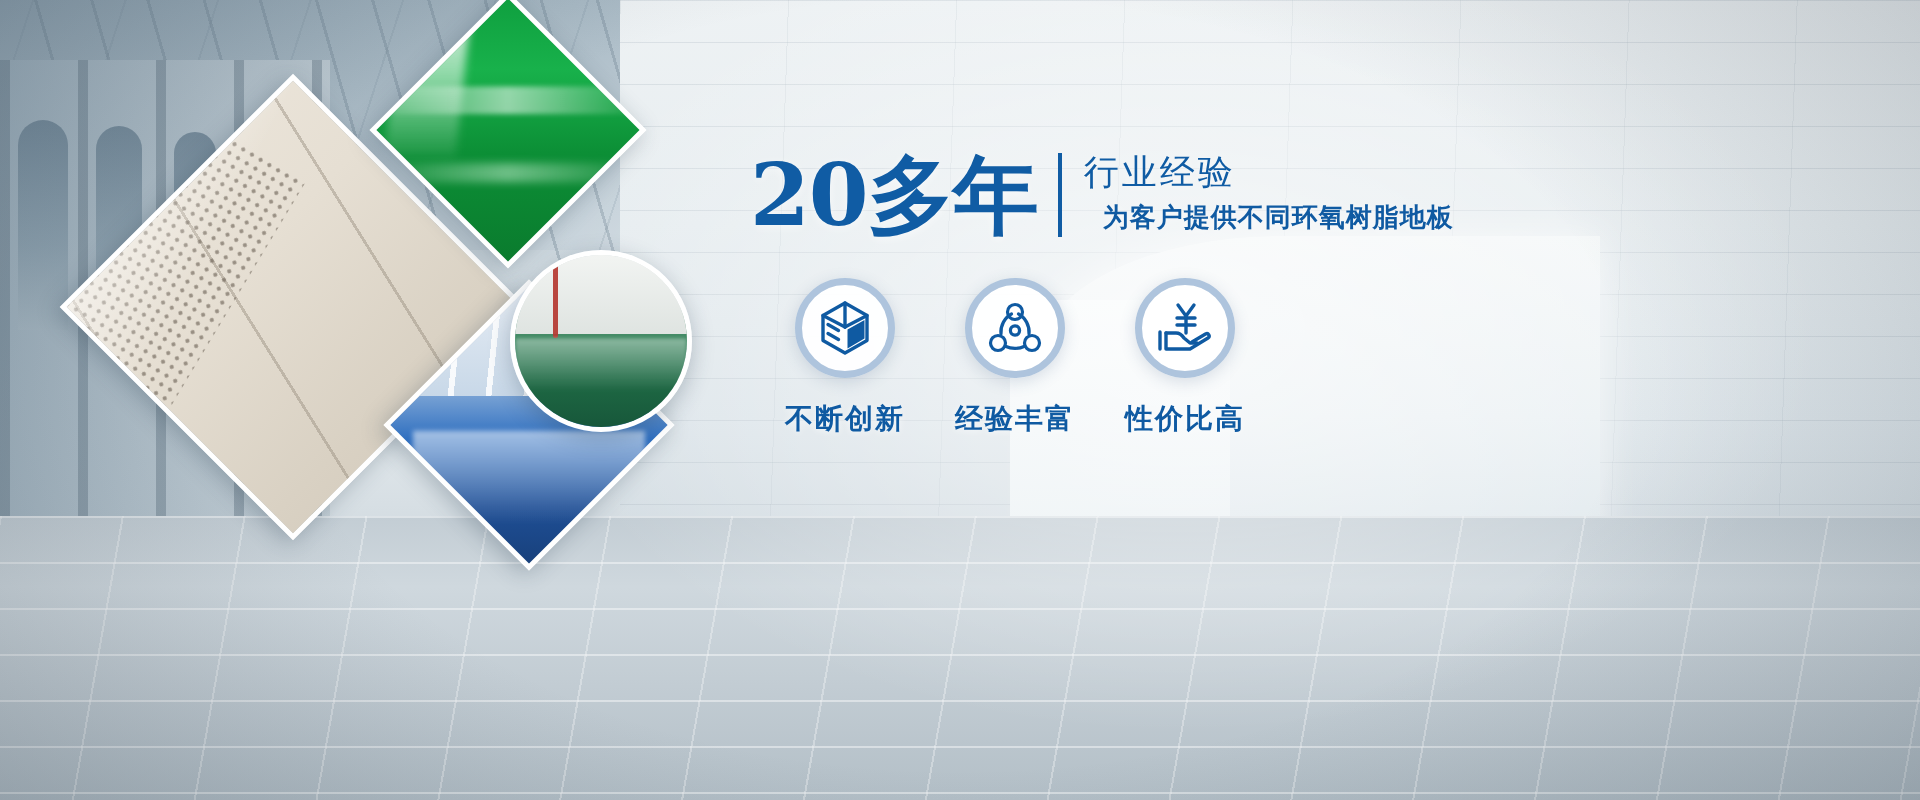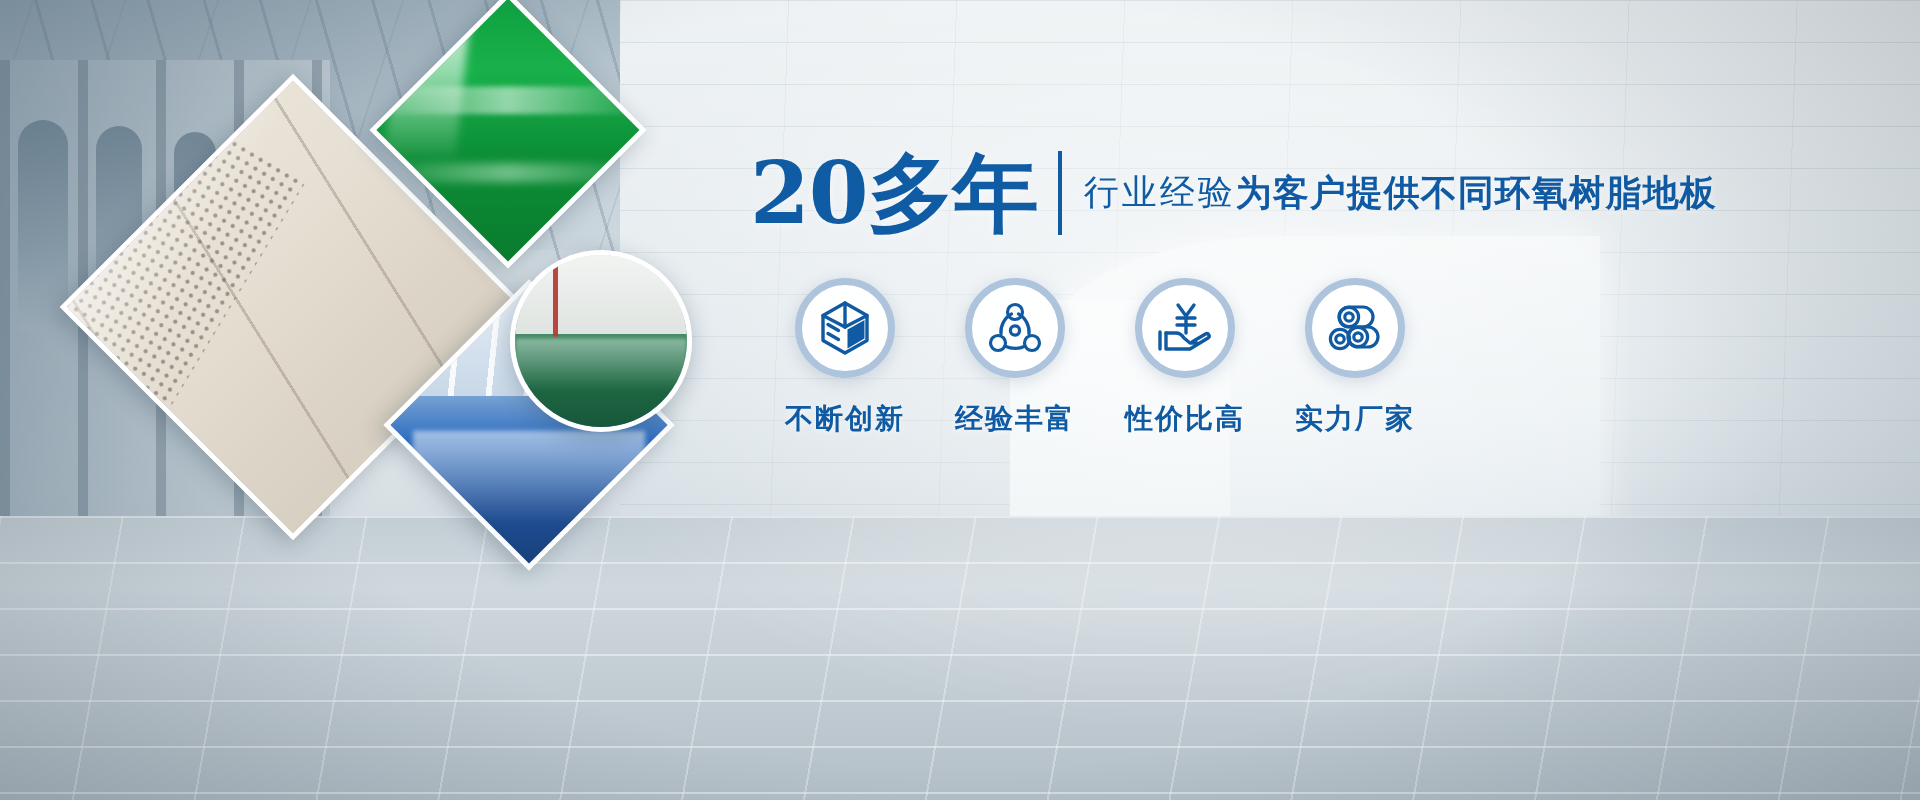--- a/index.html
+++ b/index.html
@@ -213,30 +213,31 @@
     font-size:86px;
     line-height:86px;
     color:#105ca4;
     letter-spacing:-1px;
     white-space:nowrap;
     text-shadow:0 2px 10px rgba(255,255,255,.55);
   }
   .hl-div{
     width:4px;height:84px;background:#105ca4;margin:0 22px 0 20px;
   }
-  .hl-right{display:flex;flex-direction:row;justify-content:center;}
+  .hl-right{display:flex;flex-direction:column;justify-content:center;}
   .hl-sub1{
     font-size:35px;line-height:44px;color:#105ca4;font-weight:400;
     letter-spacing:3px;white-space:nowrap;
     text-shadow:0 1px 8px rgba(255,255,255,.6);
   }
   .hl-sub2{
-    font-size:36px;line-height:46px;color:#0f5aa2;font-weight:700;
+    font-size:26px;line-height:46px;color:#0f5aa2;font-weight:700;
     letter-spacing:1px;white-space:nowrap;
     text-shadow:0 1px 8px rgba(255,255,255,.6);
+    margin-left:19px;
   }
 
   
   .features{
     position:absolute;left:18px;top:278px;width:700px;
     display:flex;justify-content:flex-start;
   }
   .feat{width:170px;display:flex;flex-direction:column;align-items:center;}
   .feat-circle{
     width:100px;height:100px;border-radius:50%;
@@ -379,34 +380,19 @@
             <path d="M21 23 H39"></path>
             <path d="M30 14 V31"></path>
             <path d="M4 30 V47"></path>
             <path d="M10 31 H20 C24 31 26 33 28 36 L34 41 H41"></path>
             <path d="M10 31 V47 H34 L52 36 C54.5 34.3 52.5 30.5 49.5 32 L36 40"></path>
           </svg>
         </div>
         <div class="feat-label">性价比高</div>
       </div>
 
-      <div class="feat">
-        <div class="feat-circle">
-          <svg width="56" height="54" viewBox="0 0 56 54" fill="none" stroke="#0f5aa2" stroke-width="3.2" stroke-linecap="round" stroke-linejoin="round">
-            <path d="M22 6 L36 6 A10 10 0 0 1 36 26 L22 26 A10 10 0 0 1 22 6 Z"></path>
-            <circle cx="22" cy="16" r="9.6"></circle>
-            <circle cx="22" cy="16" r="4.2"></circle>
-            <path d="M31 26 L41 26 A10 10 0 0 1 41 46 L31 46 A10 10 0 0 1 31 26 Z"></path>
-            <circle cx="31" cy="36" r="9.6"></circle>
-            <circle cx="31" cy="36" r="4.2"></circle>
-            <circle cx="13" cy="38" r="9.6"></circle>
-            <circle cx="13" cy="38" r="4.2"></circle>
-          </svg>
-        </div>
-        <div class="feat-label">实力厂家</div>
-      </div>
 
     </div>
 
 
   </div>
 
 </div>
 
 </body></html>

